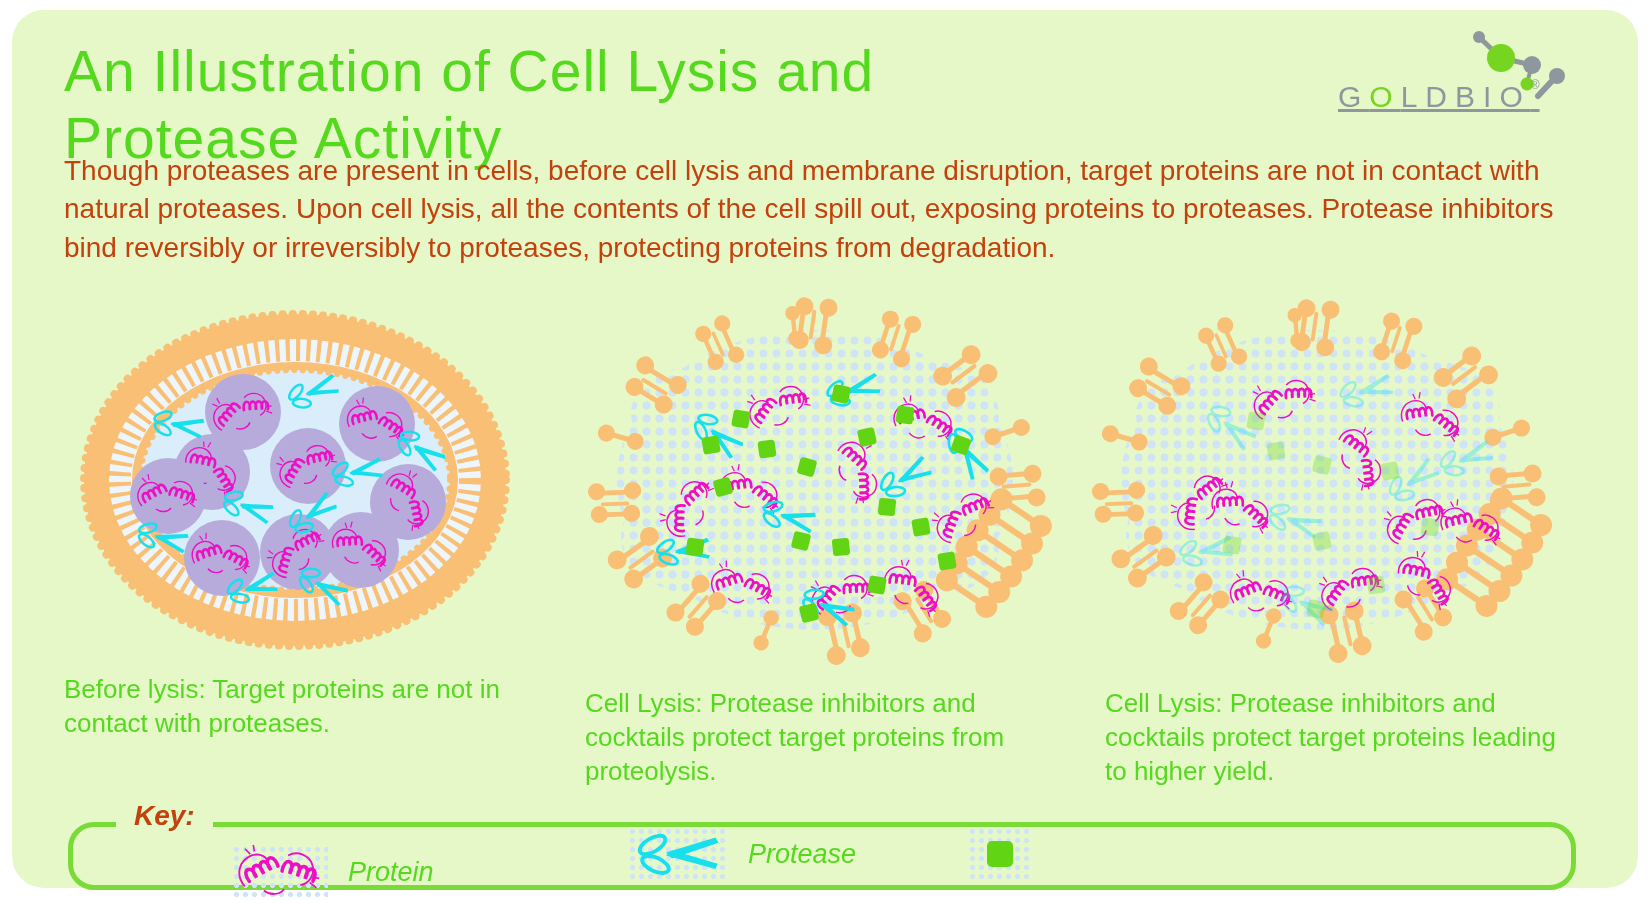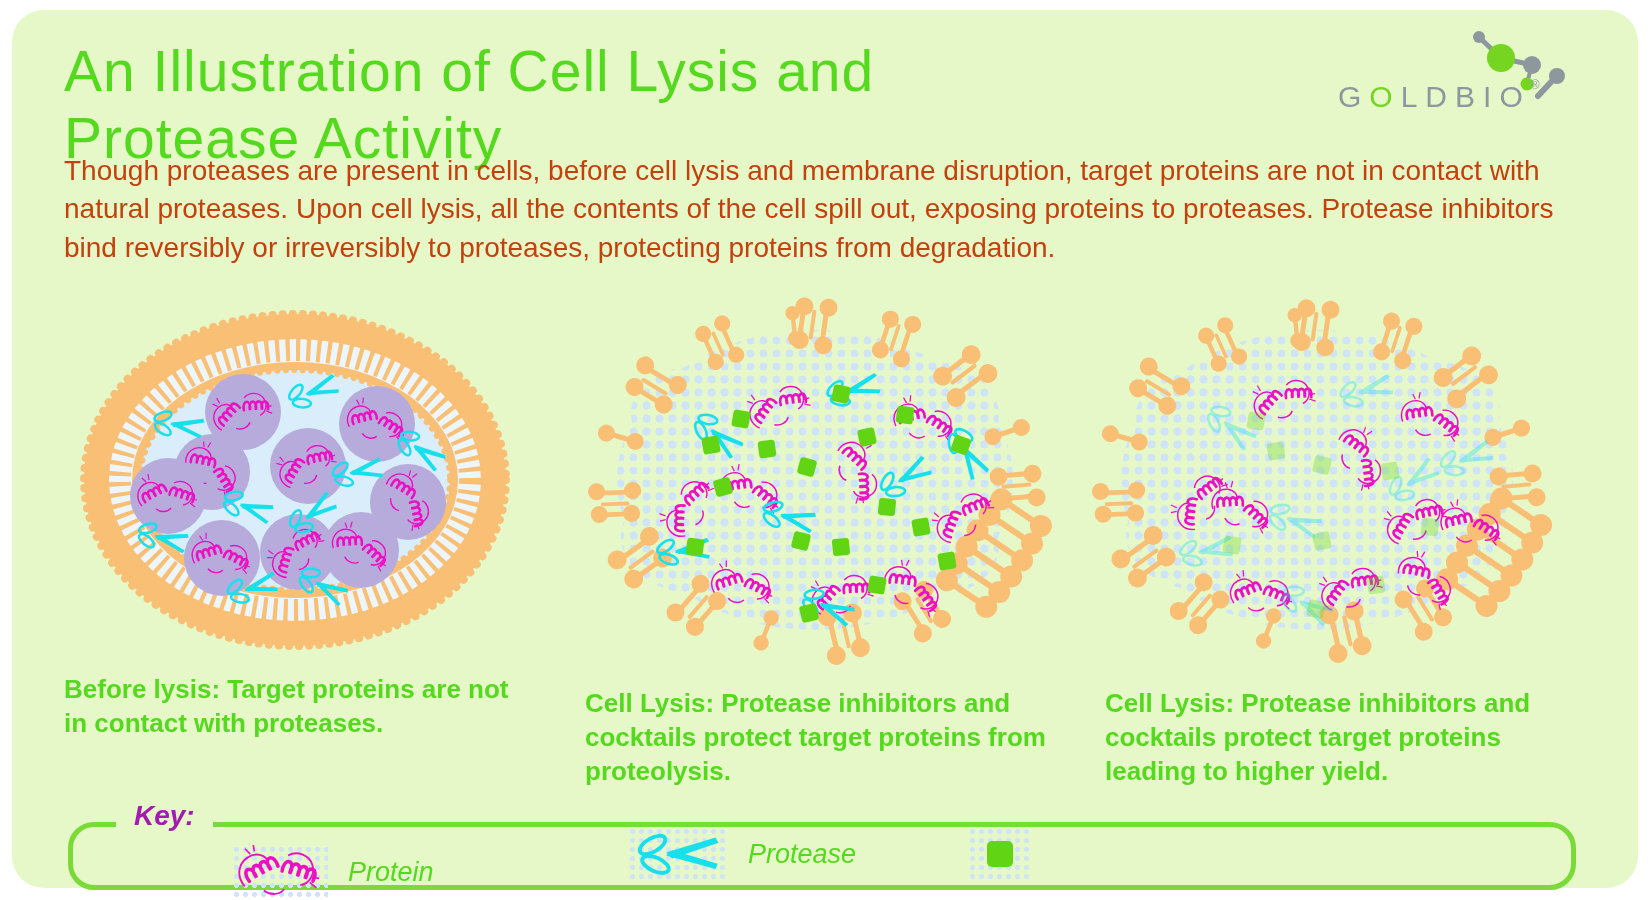--- a/index.html
+++ b/index.html
@@ -16,44 +16,44 @@
   .title{
     position:absolute;left:64px;top:38px;width:820px;
     font-size:57px;line-height:1.18;letter-spacing:1px;
     color:#55d91e;font-weight:400;
   }
   .intro{
     position:absolute;left:64px;top:152px;width:1492px;
     font-size:28px;line-height:1.37;color:#c2410c;
   }
   .caption{
-    position:absolute;font-size:26px;line-height:1.31;color:#55d91e;font-weight:bold;
+    position:absolute;font-size:26px;line-height:1.31;color:#55d91e;
   }
   .cap1{left:64px;top:672px;width:470px;}
   .cap2{left:585px;top:686px;width:472px;}
   .cap3{left:1105px;top:686px;width:455px;}
   .cellsvg{position:absolute;}
   #cell1{left:70px;top:300px;}
   #cell2{left:575px;top:295px;}
   #cell3{left:1080px;top:295px;}
   .logo{position:absolute;left:1338px;top:26px;width:250px;height:100px;}
   .brand{
     position:absolute;left:0;top:52px;
-    font-size:30px;letter-spacing:8px;color:#8d989e;font-weight:500;
+    font-size:30px;letter-spacing:8px;color:#8d989e;font-weight:500;text-decoration:underline;
   }
   .brand .green-letter{color:#76d520;}
   .brand sup{font-size:12px;letter-spacing:0;vertical-align:18px;}
   .molecule{position:absolute;left:0;top:0;}
   .keybox{
     position:absolute;left:68px;top:822px;width:1498px;height:58px;
     border:5px solid #79da38;border-radius:26px;
   }
   .keylabel{
     position:absolute;left:116px;top:800px;
-    font-size:28px;font-weight:bold;font-style:italic;color:#a21caf;
+    font-size:28px;font-weight:bold;font-style:italic;color:#c2410c;
     background:#e6f8c7;padding:0 18px;z-index:3;
   }
   .key-item{
     position:absolute;display:flex;align-items:center;z-index:2;
   }
   .key-item .klabel{
     font-size:27px;font-style:italic;color:#55d91e;white-space:nowrap;
   }
   .patch{
     display:flex;align-items:center;justify-content:center;

